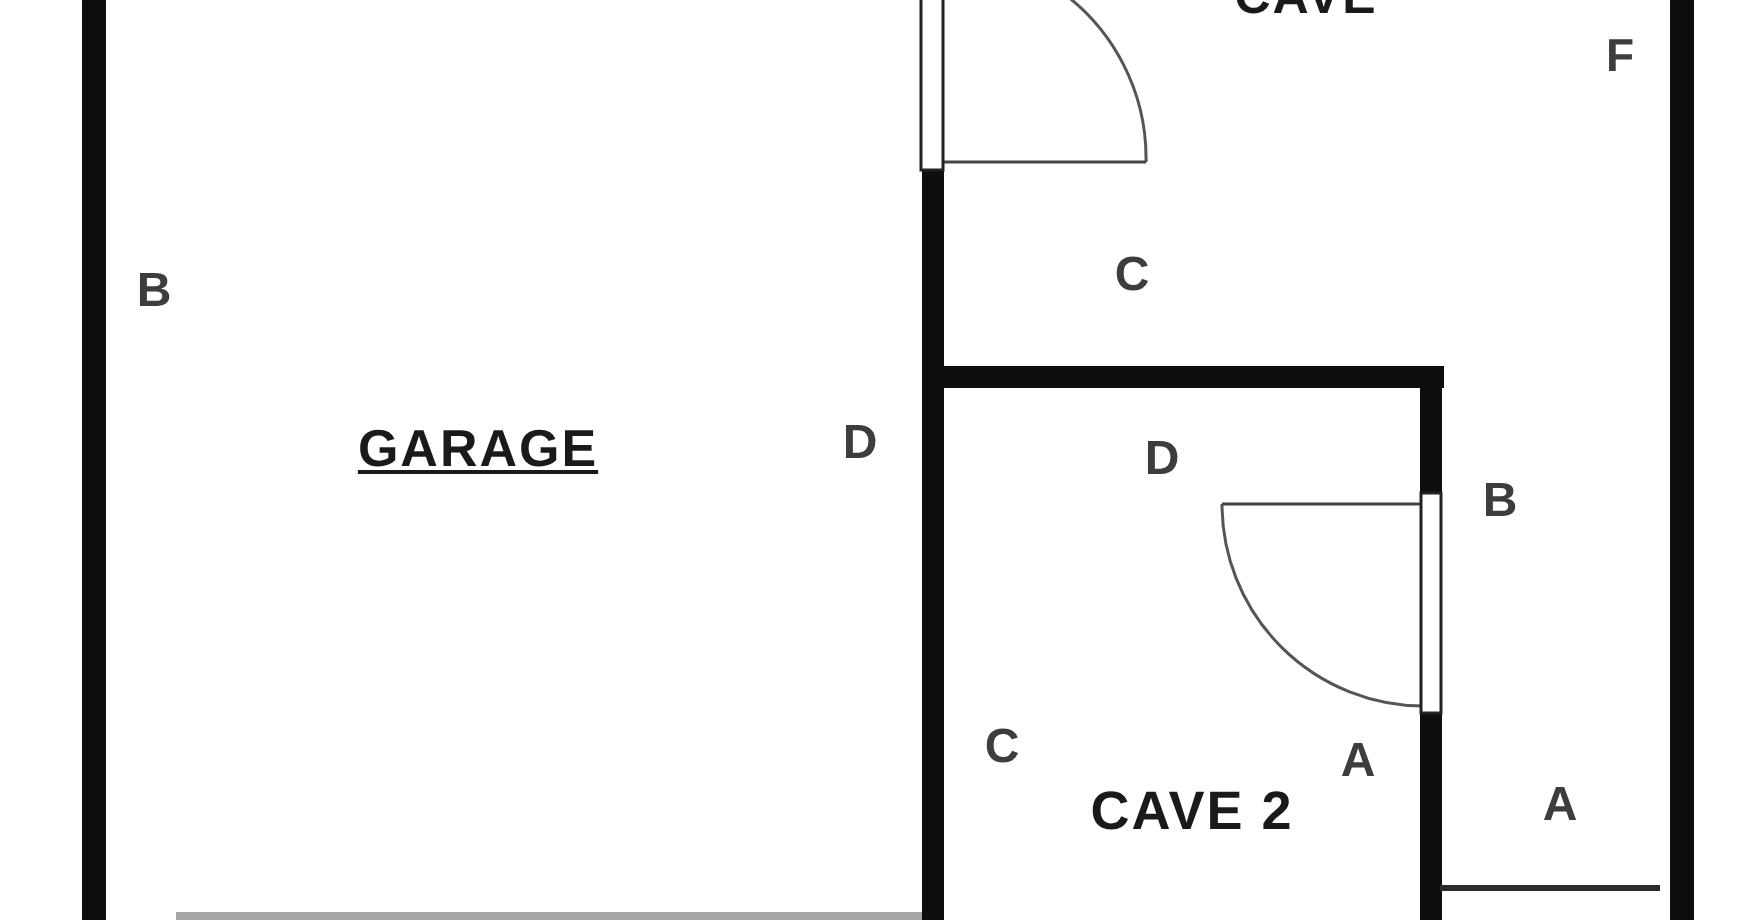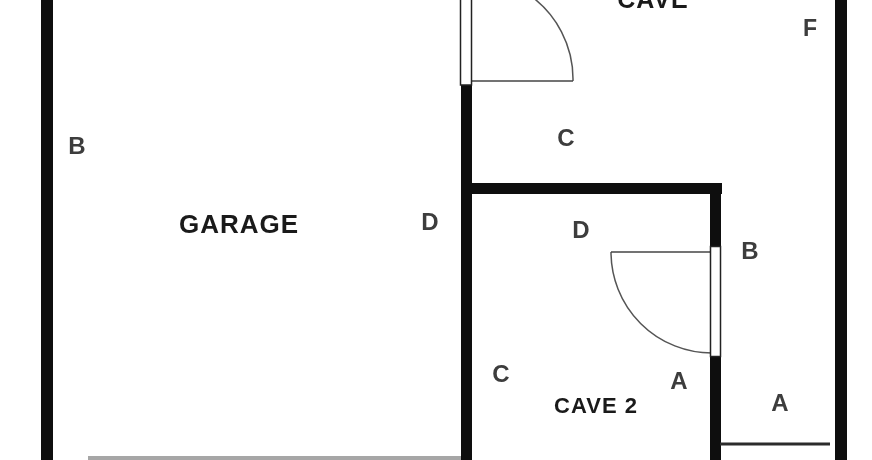--- a/index.html
+++ b/index.html
@@ -23,23 +23,23 @@
   }
   .room-name{
     position:absolute;
     transform:translate(-50%,-50%);
     font-weight:bold;
     color:#1a1a1a;
     letter-spacing:1px;
     white-space:nowrap;
     line-height:1;
   }
-  .room-garage{left:239px;top:224px;font-size:26px;}
+  .room-garage{left:239px;top:224px;font-size:26px;text-decoration:underline;}
   .room-cave{left:653px;top:-1px;font-size:25px;}
-  .room-cave2{left:596px;top:406px;font-size:22px;}
+  .room-cave2{left:596px;top:406px;font-size:27px;}
   .m-garage-b{left:77px;top:146px;}
   .m-garage-d{left:430px;top:222px;}
   .m-cave-c{left:566px;top:138px;}
   .m-cave-f{left:810px;top:28px;font-size:23px;}
   .m-cave2-d{left:581px;top:230px;}
   .m-cave2-b{left:750px;top:251px;}
   .m-cave2-c{left:501px;top:374px;}
   .m-cave2-a{left:679px;top:381px;}
   .m-annex-a{left:780px;top:403px;}
 </style>

